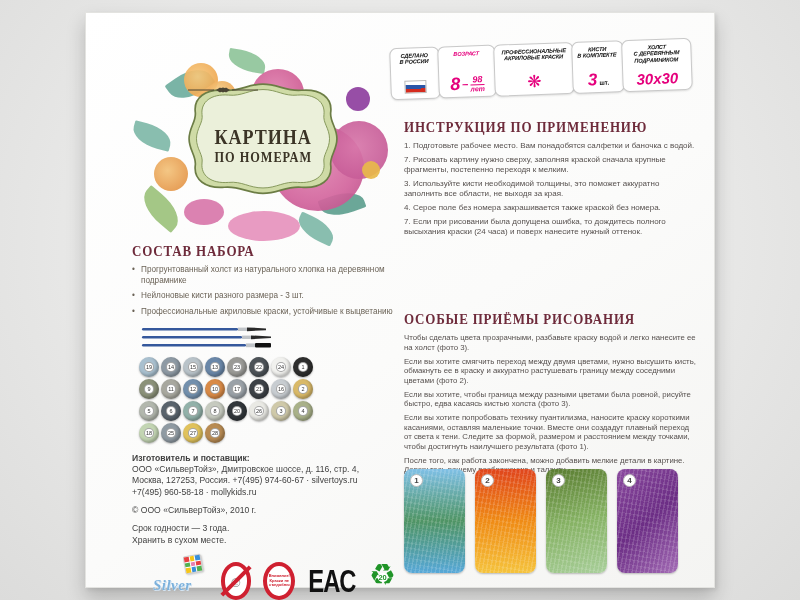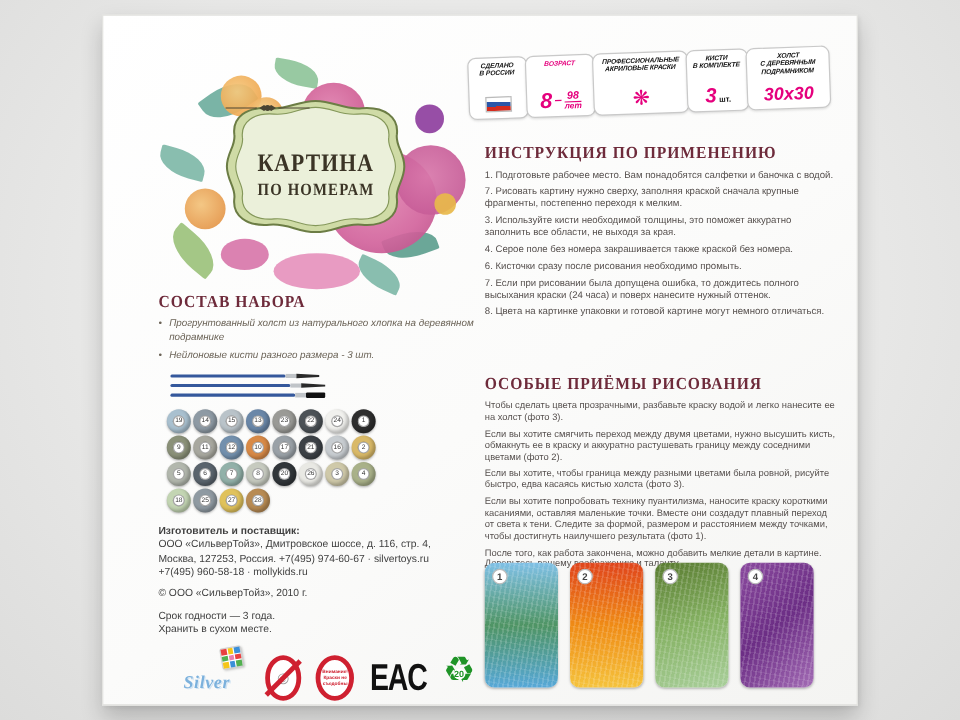--- a/index.html
+++ b/index.html
@@ -53,21 +53,21 @@
 
   
   .h-maroon { font-family:"Liberation Serif", serif; font-weight:bold; color:#6e2b3b;
               font-size:13px; letter-spacing:.8px; transform:scaleY(1.08); transform-origin:left top;
               margin-bottom:6px; white-space:nowrap; }
 
   
   .left-col { position:absolute; left:46px; top:230px; width:264px; }
   .kit-list { list-style:none; }
   .kit-list li { position:relative; font-size:8.2px; color:#6b6357; line-height:1.3;
-                 padding-left:9px; margin-bottom:5px;font-style:italic; }
+                 padding-left:9px; margin-bottom:5px; }
   .kit-list li::before { content:"•"; position:absolute; left:0; top:0; color:#6b6357; }
   .brushes { margin:6px 0 4px 8px; display:block; }
   .pots { width:196px; margin-left:6px; display:flex; flex-wrap:wrap; }
   .pot { width:20px; height:20px; border-radius:50%; margin:1px; position:relative;
          box-shadow: inset -2px -2px 3px rgba(0,0,0,.25), 0 1px 2px rgba(0,0,0,.3);
          display:flex; align-items:center; justify-content:center; }
   .pot span { width:10px; height:10px; border-radius:50%; background:#fff; border:.5px solid rgba(0,0,0,.35);
               font-size:5.5px; color:#333; display:flex; align-items:center; justify-content:center; }
   .mfr { margin-top:9px; font-size:8.6px; color:#3f3f3f; line-height:1.32; }
   .mfr .b { font-weight:bold; }
@@ -195,20 +195,21 @@
       </div>
     </div>
   </div>
 
   <div class="left-col">
     <div class="h-maroon">СОСТАВ НАБОРА</div>
     <ul class="kit-list">
 
     <li>Прогрунтованный холст из натурального хлопка на деревянном подрамнике</li>
         <li>Нейлоновые кисти разного размера - 3 шт.</li>
+        <li>Профессиональные акриловые краски, устойчивые к выцветанию</li>
       </ul>
 
     <svg class="brushes" width="140" height="28" viewBox="0 0 140 28">
       <g>
         <rect x="2" y="4" width="96" height="2.6" rx="1.3" fill="#35589c"></rect>
         <rect x="98" y="3.6" width="9" height="3.4" fill="#c0c4c8"></rect>
         <path d="M107,3.4 L126,4.4 L126,6.2 L107,7.2 Z" fill="#2a2a2a"></path>
         <rect x="2" y="12" width="100" height="2.6" rx="1.3" fill="#35589c"></rect>
         <rect x="102" y="11.6" width="9" height="3.4" fill="#c0c4c8"></rect>
         <path d="M111,11.4 L131,12.6 L131,14 L111,15.2 Z" fill="#2a2a2a"></path>
@@ -384,23 +385,21 @@
   </div>
 
   <div class="right-instr">
     <div class="h-maroon">ИНСТРУКЦИЯ ПО ПРИМЕНЕНИЮ</div>
     <div>
 
     <div class="instr-item">1. Подготовьте рабочее место. Вам понадобятся салфетки и баночка с водой.</div>
         <div class="instr-item">7. Рисовать картину нужно сверху, заполняя краской сначала крупные фрагменты, постепенно переходя к мелким.</div>
         <div class="instr-item">3. Используйте кисти необходимой толщины, это поможет аккуратно заполнить все области, не выходя за края.</div>
         <div class="instr-item">4. Серое поле без номера закрашивается также краской без номера.</div>
-        <div class="instr-item">6. Кисточки сразу после рисования необходимо промыть.</div>
         <div class="instr-item">7. Если при рисовании была допущена ошибка, то дождитесь полного высыхания краски (24 часа) и поверх нанесите нужный оттенок.</div>
-        <div class="instr-item">8. Цвета на картинке упаковки и готовой картине могут немного отличаться.</div>
       </div>
   </div>
 
   <div class="right-tech">
     <div class="h-maroon">ОСОБЫЕ ПРИЁМЫ РИСОВАНИЯ</div>
     <div>
 
     <div class="tech-p">Чтобы сделать цвета прозрачными, разбавьте краску водой и легко нанесите ее на холст (фото 3).</div>
         <div class="tech-p">Если вы хотите смягчить переход между двумя цветами, нужно высушить кисть, обмакнуть ее в краску и аккуратно растушевать границу между соседними цветами (фото 2).</div>
         <div class="tech-p">Если вы хотите, чтобы граница между разными цветами была ровной, рисуйте быстро, едва касаясь кистью холста (фото 3).</div>

